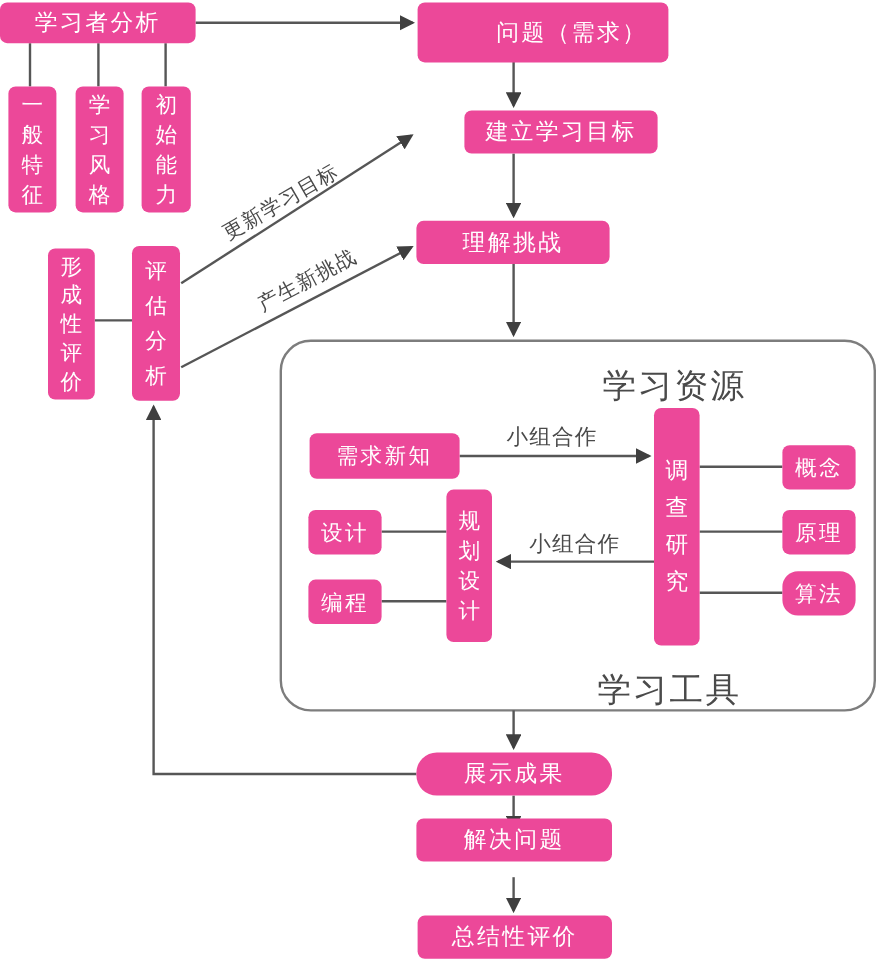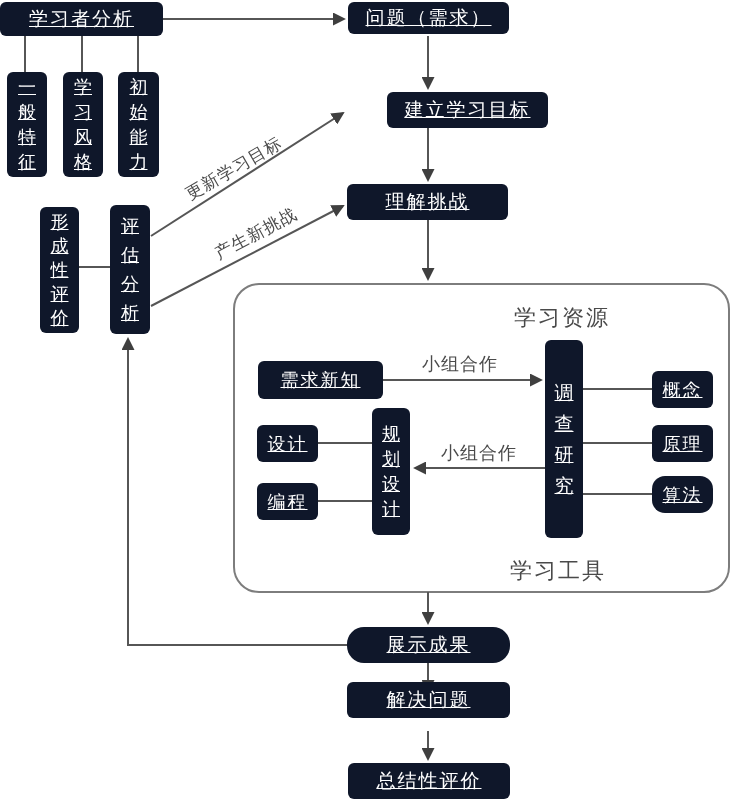--- a/index.html
+++ b/index.html
@@ -7,29 +7,29 @@
     width:735px;height:800px;position:relative;background:#ffffff;
     font-family:"Liberation Sans","DejaVu Sans",sans-serif;
     overflow:hidden;
   }
   .container-box{
     position:absolute;left:233px;top:283px;width:493px;height:306px;
     border:2px solid #7d7d7d;border-radius:26px;background:#ffffff;z-index:0;
   }
   svg.wires{position:absolute;left:0;top:0;z-index:1;pointer-events:none;}
   .box{
-    position:absolute;z-index:2;background:#0f172a;color:#ffffff;
+    position:absolute;z-index:2;background:#ec4899;color:#ffffff;
     border-radius:6px;display:flex;align-items:center;justify-content:center;
-    font-size:19px;letter-spacing:2px;text-align:center;text-decoration:underline;
+    font-size:19px;letter-spacing:2px;text-align:center;
   }
   .vbox{white-space:pre-line;letter-spacing:0;}
   .lbl{
     position:absolute;z-index:2;color:#4a4a4a;text-align:center;
   }
-  .zone-lbl{font-size:22px;letter-spacing:2px;}
+  .zone-lbl{font-size:28px;letter-spacing:2px;}
   .edge-lbl{font-size:17px;letter-spacing:1px;}
   .rot{transform-origin:center center;}
 </style>
 </head>
 <body>
 
 <div class="container-box"></div>
 
 <svg class="wires" width="735" height="800" viewBox="0 0 735 800">
   <defs>
@@ -88,21 +88,21 @@
 性
 评
 价</div>
 <div class="box vbox" style="left:110px;top:205px;width:40px;height:129px;font-size:18px;line-height:29px;">评
 估
 分
 析</div>
 <div class="lbl edge-lbl rot" style="left:173px;top:157px;width:122px;transform:rotate(-30deg);">更新学习目标</div>
 <div class="lbl edge-lbl rot" style="left:204px;top:222px;width:104px;transform:rotate(-28deg);">产生新挑战</div>
 
-<div class="box" style="left:348px;top:2px;width:161px;height:32px;">问题（需求）</div>
+<div class="box" style="left:348px;top:2px;width:161px;height:50px;padding-left:48px;">问题（需求）</div>
 <div class="box" style="left:347px;top:92px;width:161px;height:36px;margin-left:40px;">建立学习目标</div>
 <div class="box" style="left:347px;top:184px;width:161px;height:36px;">理解挑战</div>
 <div class="box" style="left:347px;top:627px;width:163px;height:36px;border-radius:17px;">展示成果</div>
 <div class="box" style="left:347px;top:682px;width:163px;height:36px;">解决问题</div>
 <div class="box" style="left:348px;top:763px;width:162px;height:36px;">总结性评价</div>
 
 <div class="lbl zone-lbl" style="left:500px;top:303px;width:124px;">学习资源</div>
 <div class="lbl zone-lbl" style="left:496px;top:556px;width:124px;">学习工具</div>
 
 <div class="box" style="left:258px;top:361px;width:125px;height:38px;font-size:18px;">需求新知</div>

